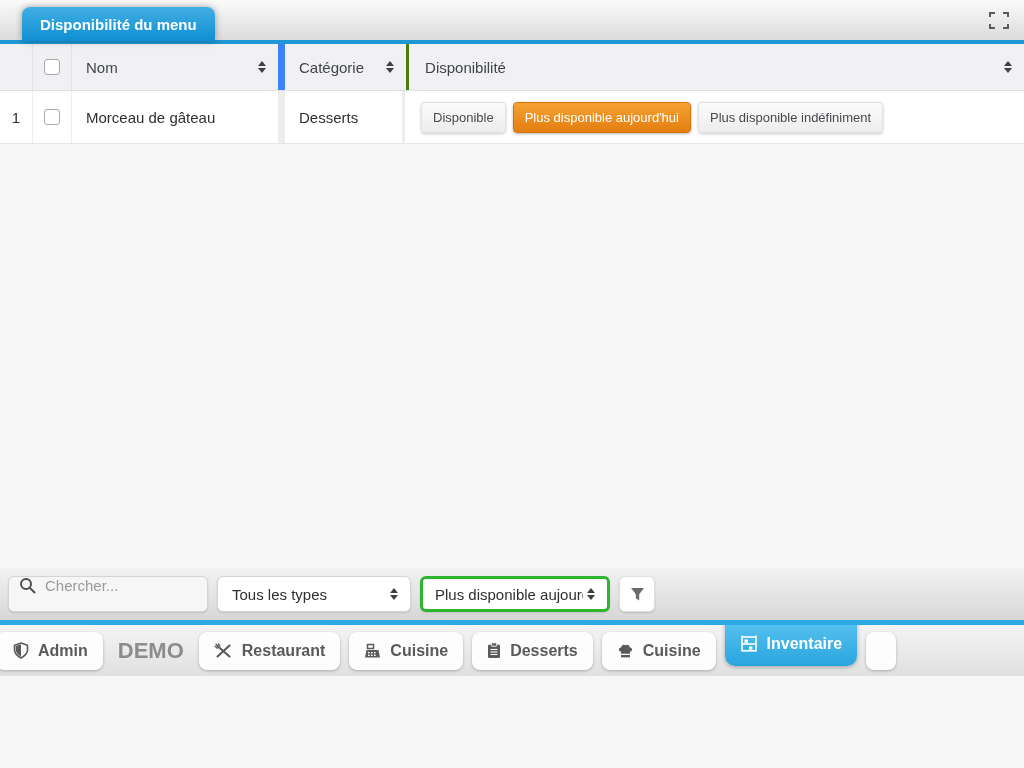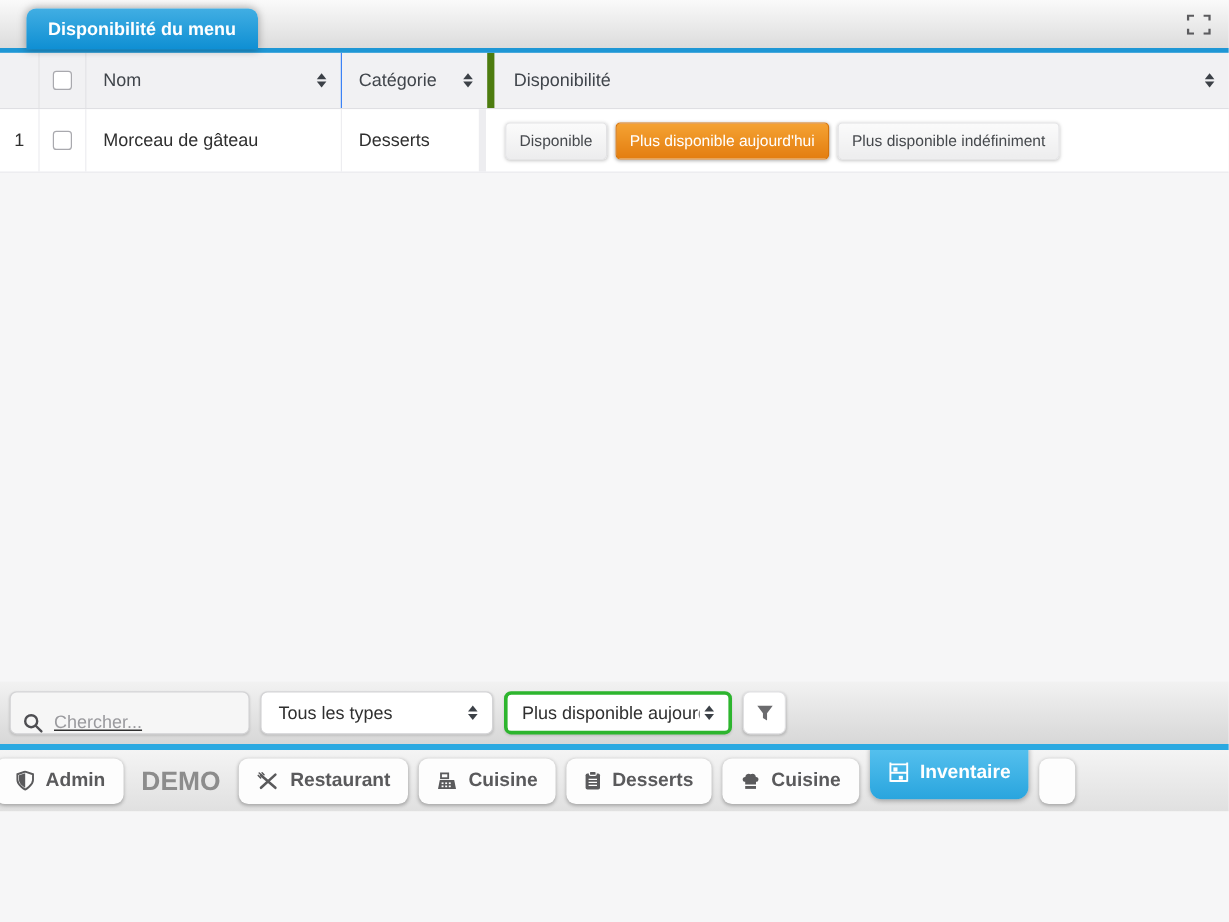--- a/index.html
+++ b/index.html
@@ -33,22 +33,22 @@
     color:#40454b; font-size:15px;
   }
   .trow {
     height:53px; flex:0 0 53px; display:flex; align-items:stretch;
     background:#ffffff; border-bottom:1px solid #e7e7ea;
     color:#2f2f2f; font-size:15px;
   }
   .col { display:flex; align-items:center; }
   .col-index { flex:0 0 33px; justify-content:center; border-right:1px solid #e3e3e6; }
   .col-check { flex:0 0 39px; justify-content:center; border-right:1px solid #e3e3e6; }
-  .col-name  { flex:0 0 213px; padding:0 10px 0 14px; border-right:1px solid #3b82f6; justify-content:space-between; }
-  .col-cat   { flex:0 0 120px; padding:0 10px 0 14px; border-right:6px solid #4d7c0f; justify-content:space-between;gap:20px; }
+  .col-name  { flex:0 0 213px; padding:0 10px 0 14px; border-right:7px solid #3b82f6; justify-content:space-between; }
+  .col-cat   { flex:0 0 120px; padding:0 10px 0 14px; border-right:3px solid #4d7c0f; justify-content:space-between;gap:20px; }
   .col-avail { flex:1 1 auto; padding:0 10px 0 16px; justify-content:space-between; }
   .trow .col { border-right-color:#ededf0; }
 
   .checkbox {
     width:16px; height:16px; background:#fff;
     border:1px solid #a9a9ae; border-radius:3px; cursor:pointer;
   }
   .sort { display:inline-flex; flex-direction:column; gap:2px; cursor:pointer; padding:2px; }
   .sort i { display:block; width:0; height:0; border-left:4px solid transparent; border-right:4px solid transparent; }
   .sort .up { border-bottom:5px solid #3c4147; }
@@ -72,24 +72,23 @@
 
   .table-empty { flex:1 1 auto; background:#f6f6f7; }
 
   
   .toolbar {
     height:52px; flex:0 0 52px; display:flex; align-items:center;
     gap:9px; padding:0 8px;
     background:linear-gradient(#f2f2f2, #d7d7d7);
   }
   .search-box {
-    width:200px; height:36px; display:flex; align-items:flex-end;
+    width:200px; height:36px; display:flex; align-items:flex-start;
     background:#f6f6f6; border:1px solid #d4d4d6; border-radius:6px;
     box-shadow:0 1px 2px rgba(0,0,0,.12);
-    text-decoration:underline;
   }
   .search-box .mag { flex:0 0 36px; display:flex; align-items:center; justify-content:center; }
   .search-box input {
     flex:1; border:none; outline:none; background:transparent;
     font-family:"Liberation Sans",sans-serif; font-size:15px; color:#333; min-width:0;
   }
   .search-box input::placeholder { color:#9a9a9e; }
   .select {
     height:36px; background:#fff; border:1px solid #d4d4d6; border-radius:6px;
     display:flex; align-items:center; justify-content:space-between;

